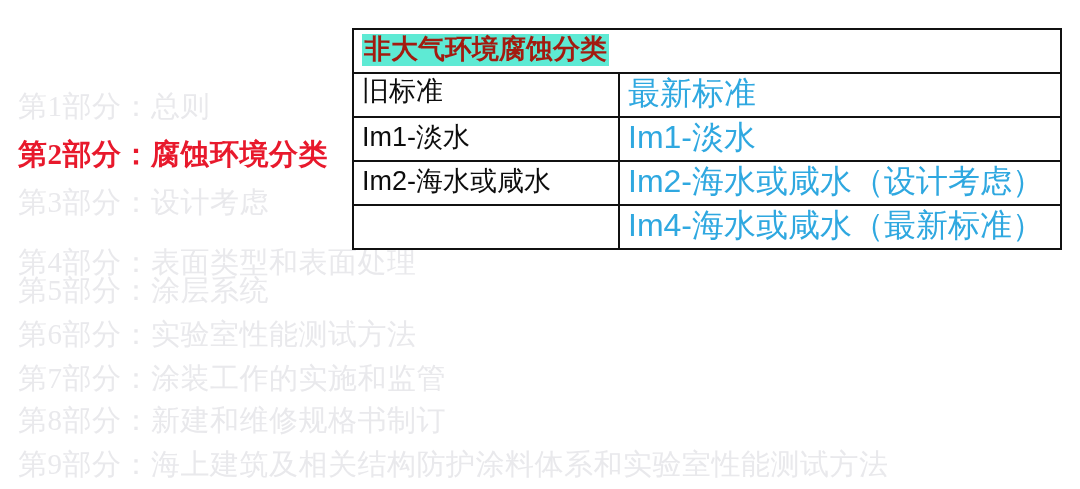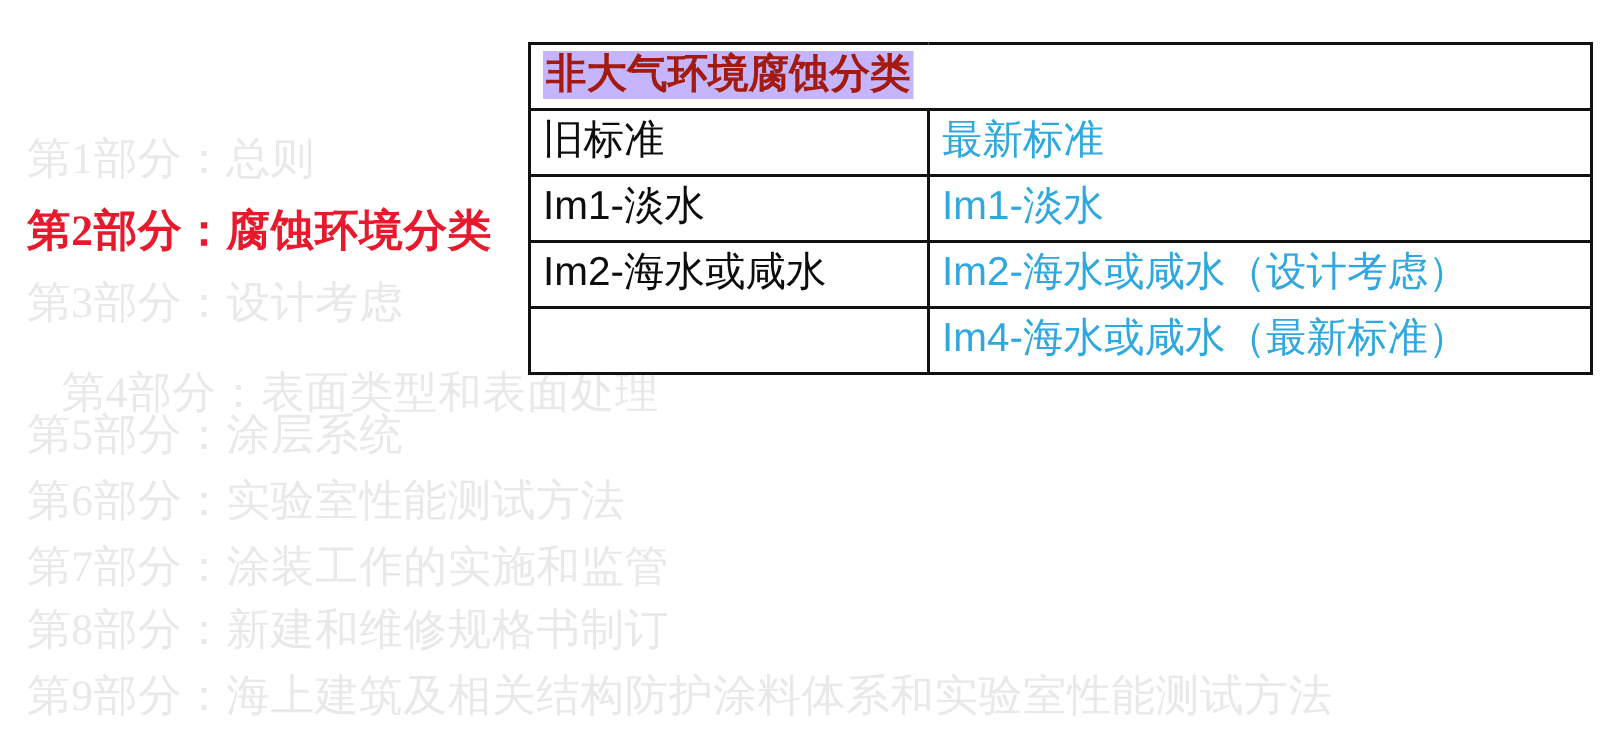--- a/index.html
+++ b/index.html
@@ -35,21 +35,21 @@
     font-family: "Liberation Serif", "DejaVu Serif", serif;
   }
   .outline-item.active {
     color: #e8192c;
     font-weight: bold;
     letter-spacing: 0.5px;
   }
   .oi-0 { top: 92px; }
   .oi-1 { top: 140px; }
   .oi-2 { top: 188px; }
-  .oi-3 { top: 248px; margin-left: 23px; }
+  .oi-3 { top: 248px; }
   .oi-4 { top: 276px; }
   .oi-5 { top: 320px; }
   .oi-6 { top: 364px; }
   .oi-7 { top: 406px; }
   .oi-8 { top: 450px; }
 
   
   #corrosion-table {
     position: absolute;
     left: 352px;
@@ -68,42 +68,42 @@
     box-sizing: border-box;
   }
   .col-old { width: 266px; }
   .col-new { width: 442px; }
 
   .cell-title {
     height: 50px;
   }
   .title-text {
     display: inline-block;
-    background: #c4b5fd;
+    background: #5eead4;
     color: #a31b10;
     font-weight: bold;
     font-size: 27px;
     line-height: 1.15;
     padding: 0 2px;
     font-family: "Liberation Serif", "DejaVu Serif", serif;
   }
 
   .txt-old {
     color: #0d0d0d;
     font-size: 27px;
     line-height: 1.1;
     white-space: nowrap;
     font-family: "Liberation Sans", "DejaVu Sans", sans-serif;
   }
   .txt-old.serif-head {
-    font-family: Liberation Sans, sans-serif;
+    font-family: Liberation Mono, monospace;
   }
   .txt-new {
     color: #2fa8e0;
-    font-size: 27px;
+    font-size: 32px;
     line-height: 1.1;
     white-space: nowrap;
     font-family: "Liberation Sans", "DejaVu Sans", sans-serif;
   }
   .txt-new.serif-head {
     font-family: "Liberation Serif", "DejaVu Serif", serif;
   }
   .cell-opaque { background: #ffffff !important; }
   .cell-empty::after { content: ""; display: inline-block; }
 </style>

